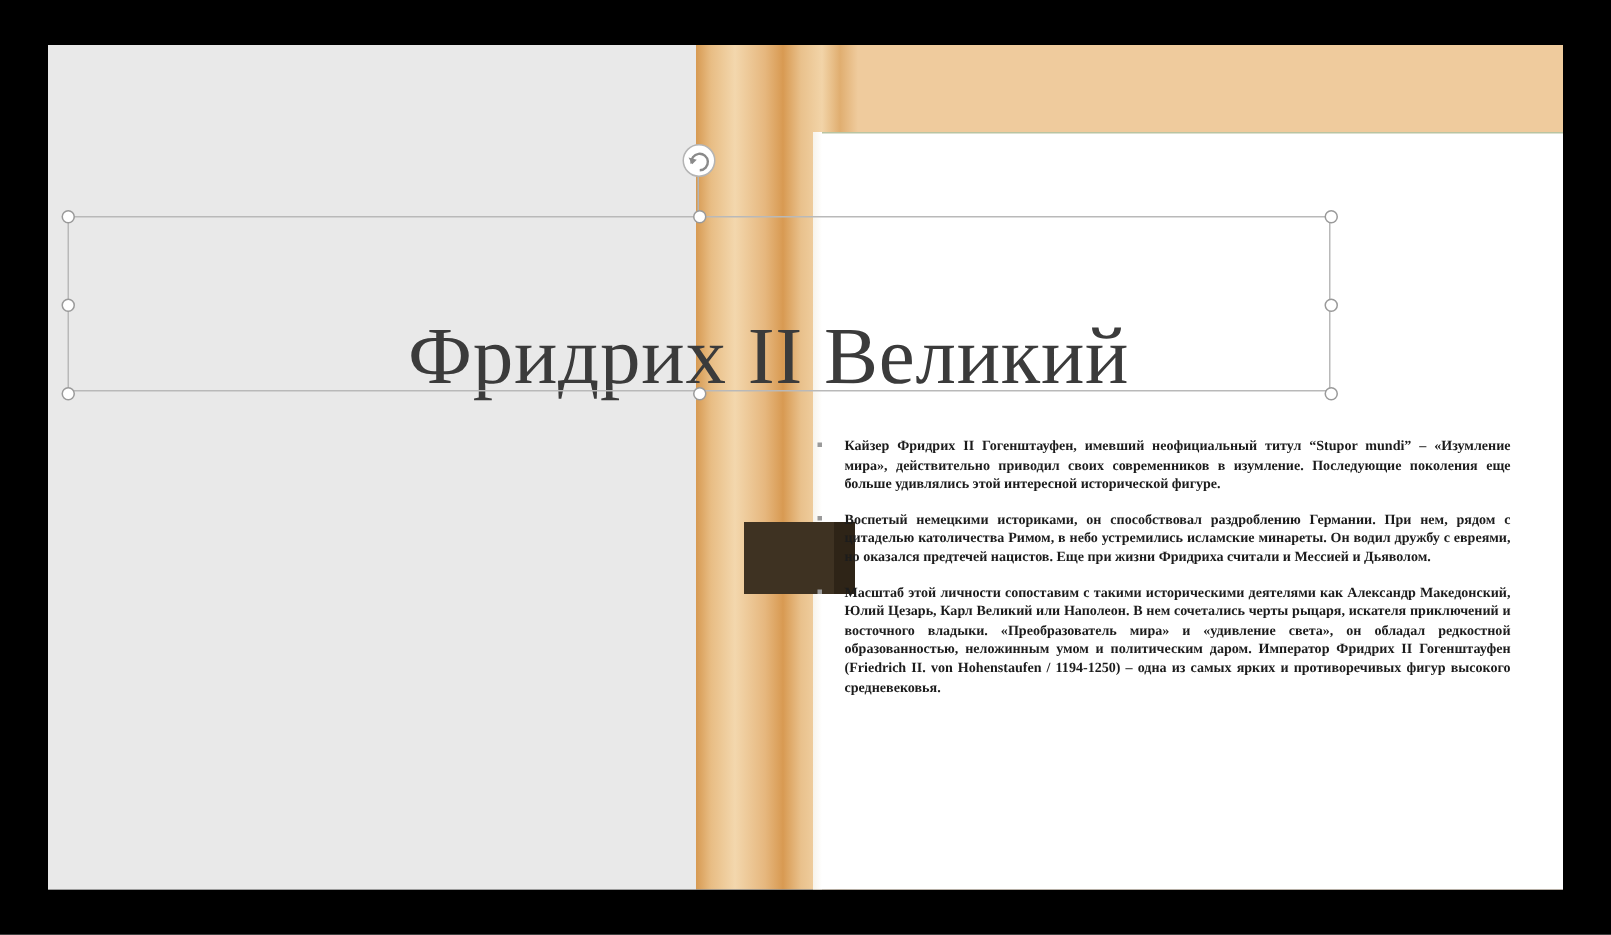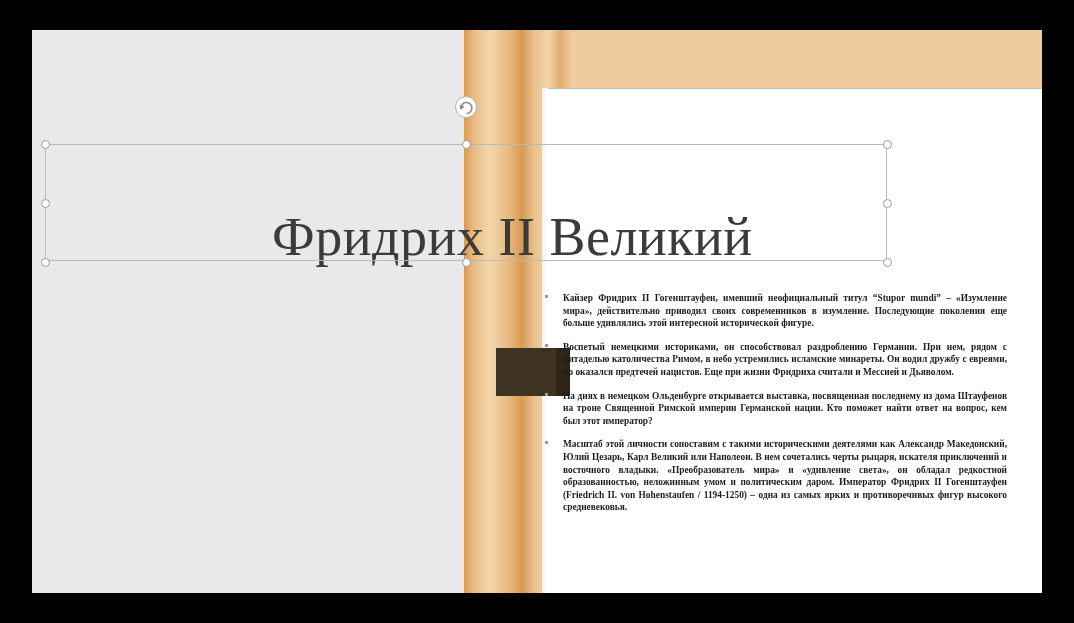--- a/index.html
+++ b/index.html
@@ -214,24 +214,20 @@
       <div class="bullet-row">
         <span class="bullet-dot"></span>
         <span>Кайзер Фридрих II Гогенштауфен, имевший неофициальный титул “Stupor mundi” – «Изумление мира», действительно приводил своих современников в изумление. Последующие поколения еще больше удивлялись этой интересной исторической фигуре.</span>
       </div>
       <div class="bullet-row">
         <span class="bullet-dot"></span>
         <span>Воспетый немецкими историками, он способствовал раздроблению Германии. При нем, рядом с цитаделью католичества Римом, в небо устремились исламские минареты. Он водил дружбу с евреями, но оказался предтечей нацистов. Еще при жизни Фридриха считали и Мессией и Дьяволом.</span>
       </div>
       <div class="bullet-row">
         <span class="bullet-dot"></span>
-        <span>На днях в немецком Ольденбурге открывается выставка, посвященная последнему из дома Штауфенов на троне Священной Римской империи Германской нации. Кто поможет найти ответ на вопрос, кем был этот император?</span>
-      </div>
-      <div class="bullet-row">
-        <span class="bullet-dot"></span>
         <span>Масштаб этой личности сопоставим с такими историческими деятелями как Александр Македонский, Юлий Цезарь, Карл Великий или Наполеон. В нем сочетались черты рыцаря, искателя приключений и восточного владыки. «Преобразователь мира» и «удивление света», он обладал редкостной образованностью, неложинным умом и политическим даром. Император Фридрих II Гогенштауфен (Friedrich II. von Hohenstaufen / 1194-1250) – одна из самых ярких и противоречивых фигур высокого средневековья.</span>
       </div>
     </div>
 
   </div>
 
   <div class="rotate-stem"></div>
   <div class="rotate-handle">
     <svg width="20" height="20" viewBox="0 0 20 20" aria-hidden="true">
       <path d="M5 12 A5.5 5.5 0 1 1 10.5 16.5" fill="none" stroke="#8a8a8a" stroke-width="1.6"></path>

